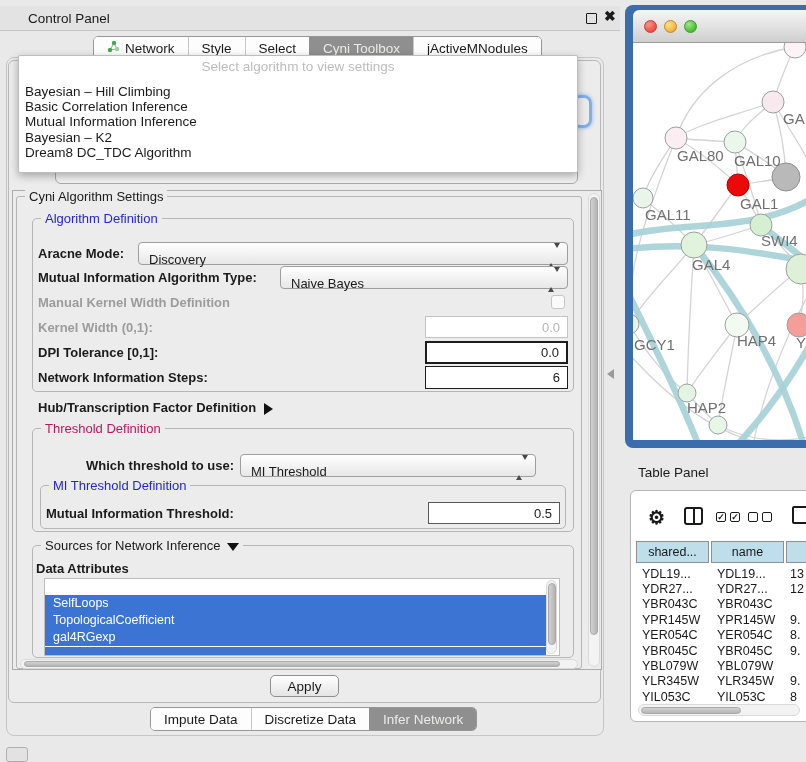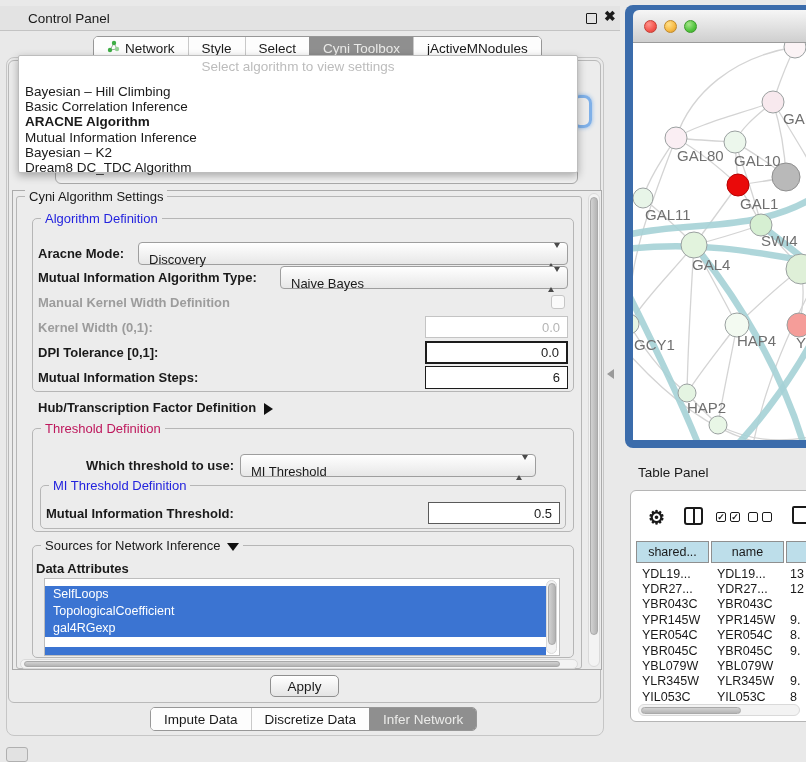--- a/index.html
+++ b/index.html
@@ -115,21 +115,20 @@
   </div>
 
 <div class="abs focus-frag"></div>
 <div class="abs hidden-combo"></div>
 
 <div class="abs popup">
   <div class="ph">Select algorithm to view settings</div>
   <div class="opts" id="algo-options">
       <div class="opt">Bayesian – Hill Climbing</div>
       <div class="opt">Basic Correlation Inference</div>
-      <div class="opt bold">ARACNE Algorithm</div>
       <div class="opt">Mutual Information Inference</div>
       <div class="opt">Bayesian – K2</div>
       <div class="opt">Dream8 DC_TDC Algorithm</div>
     </div>
 </div>
 
 <div class="abs viewport"></div>
 
 <div class="grp" style="left:16px;top:196px;width:566px;height:473px;border-radius:3px">
   <span class="lg">Cyni Algorithm Settings</span>
@@ -147,21 +146,21 @@
 <div class="combo" style="left:280px;top:266px;width:288px">
   <span>Naive Bayes</span>
   <span class="spin"><span class="tri-u"></span><span class="tri-d"></span></span>
 </div>
 <div class="lbl dis" style="left:38px;top:295px">Manual Kernel Width Definition</div>
 <div class="cb" style="left:551px;top:295px"></div>
 <div class="lbl dis" style="left:38px;top:320px">Kernel Width (0,1):</div>
 <div class="tf light" style="left:425px;top:316px;width:143px;height:22px">0.0</div>
 <div class="lbl" style="left:38px;top:345px">DPI Tolerance [0,1]:</div>
 <div class="tf dark" style="left:425px;top:341px;width:143px;height:23px">0.0</div>
-<div class="lbl" style="left:38px;top:370px">Mutual Information Steps:</div>
+<div class="lbl" style="left:38px;top:370px">Network Information Steps:</div>
 <div class="tf mid" style="left:425px;top:366px;width:143px;height:23px">6</div>
 
 <div class="lbl" style="left:38px;top:400px"><span>Hub/Transcription Factor Definition</span><span class="arrow-r"></span></div>
 
 <div class="grp" style="left:32px;top:428px;width:542px;height:104px">
   <span class="lg t-green">Threshold Definition</span>
 </div>
 <div class="lbl" style="left:86px;top:458px">Which threshold to use:</div>
 <div class="combo" style="left:240px;top:454px;width:296px">
   <span>MI Threshold</span>
@@ -171,21 +170,21 @@
   <span class="lg t-blue">MI Threshold Definition</span>
 </div>
 <div class="lbl" style="left:46px;top:506px">Mutual Information Threshold:</div>
 <div class="tf thr" style="left:428px;top:502px;width:132px;height:22px">0.5</div>
 
 <div class="grp" style="left:32px;top:545px;width:542px;height:113px">
   <span class="lg"><span>Sources for Network Inference</span><span class="arrow-d"></span></span>
 </div>
 <div class="lbl" style="left:36px;top:561px">Data Attributes</div>
 <div class="abs attr-listbox">
-  <div id="attr-list" style="margin-top:7px">
+  <div id="attr-list" style="margin-top:16px">
       <div class="attr">SelfLoops</div>
       <div class="attr">TopologicalCoefficient</div>
       <div class="attr">gal4RGexp</div>
     </div>
   <div class="attr-tail"></div>
 </div>
 <div class="sb-track" style="left:546px;top:580px;width:11px;height:74px">
     <div class="sb-thumb" style="left:1px;top:2px;width:8px;height:62px"></div>
   </div>
 

